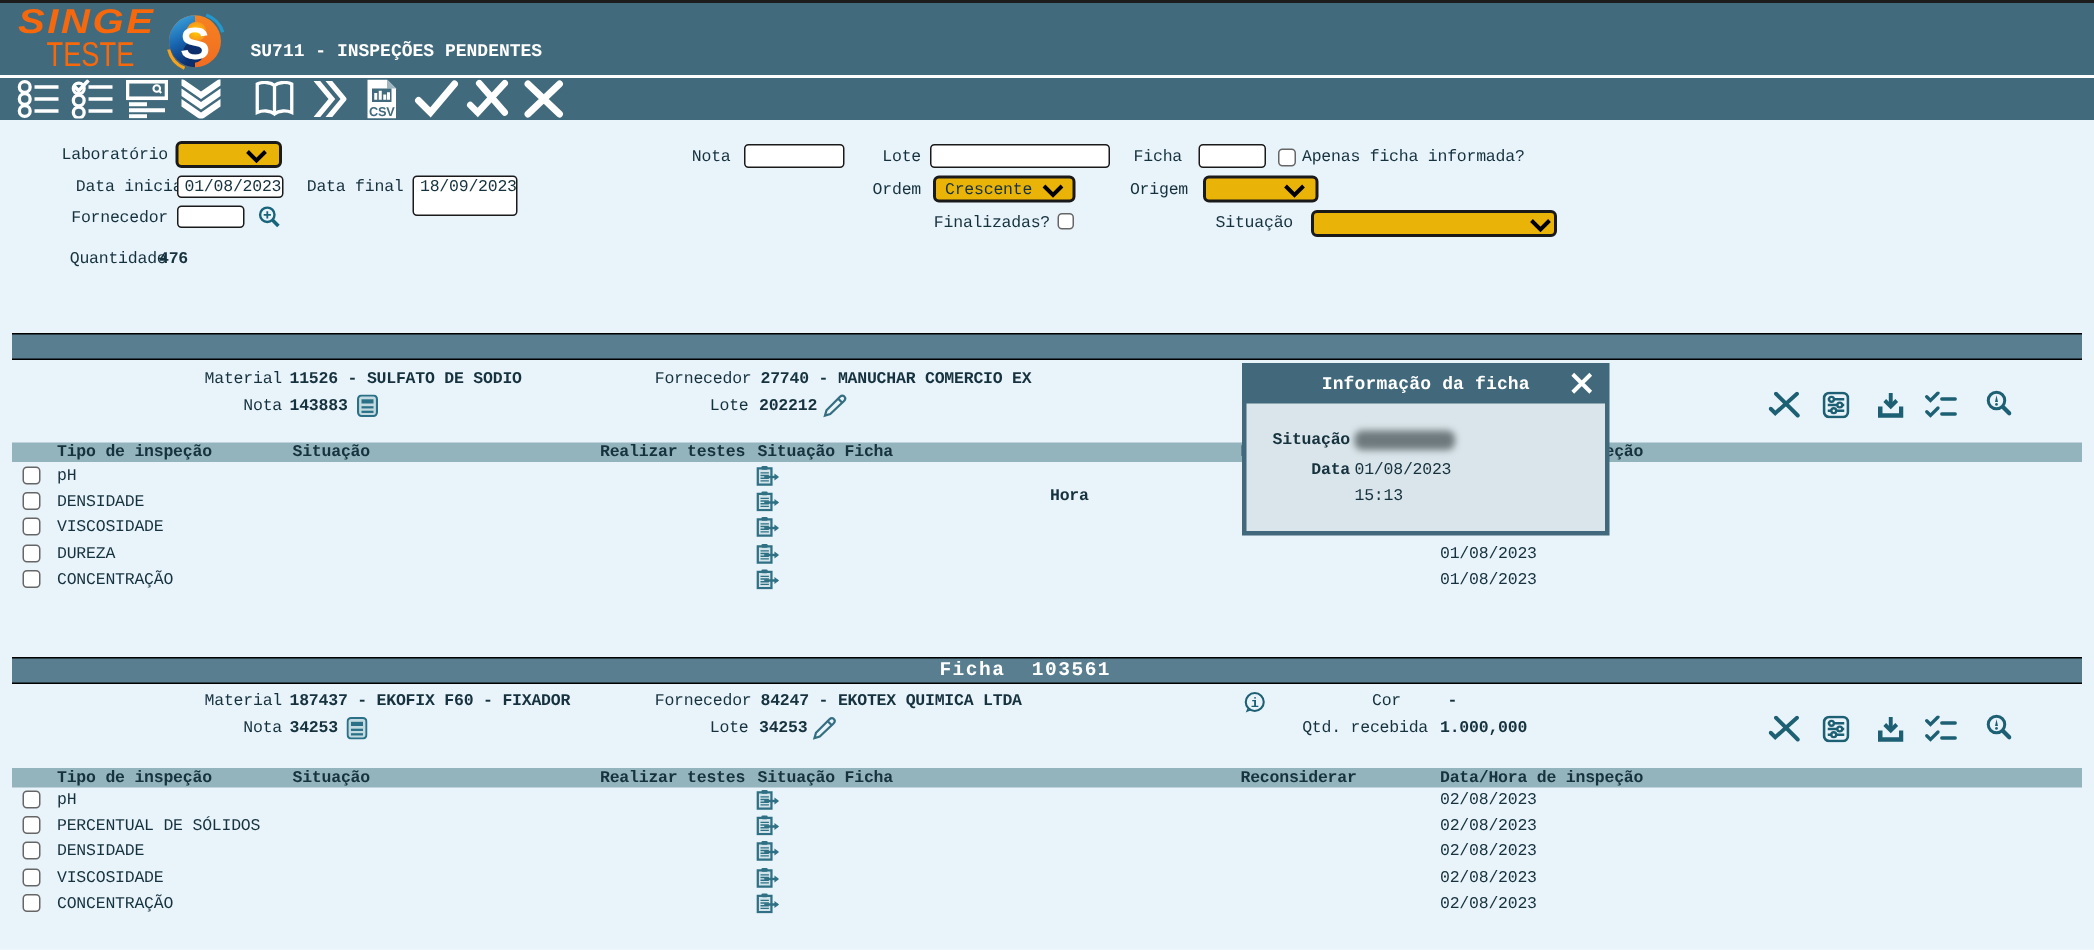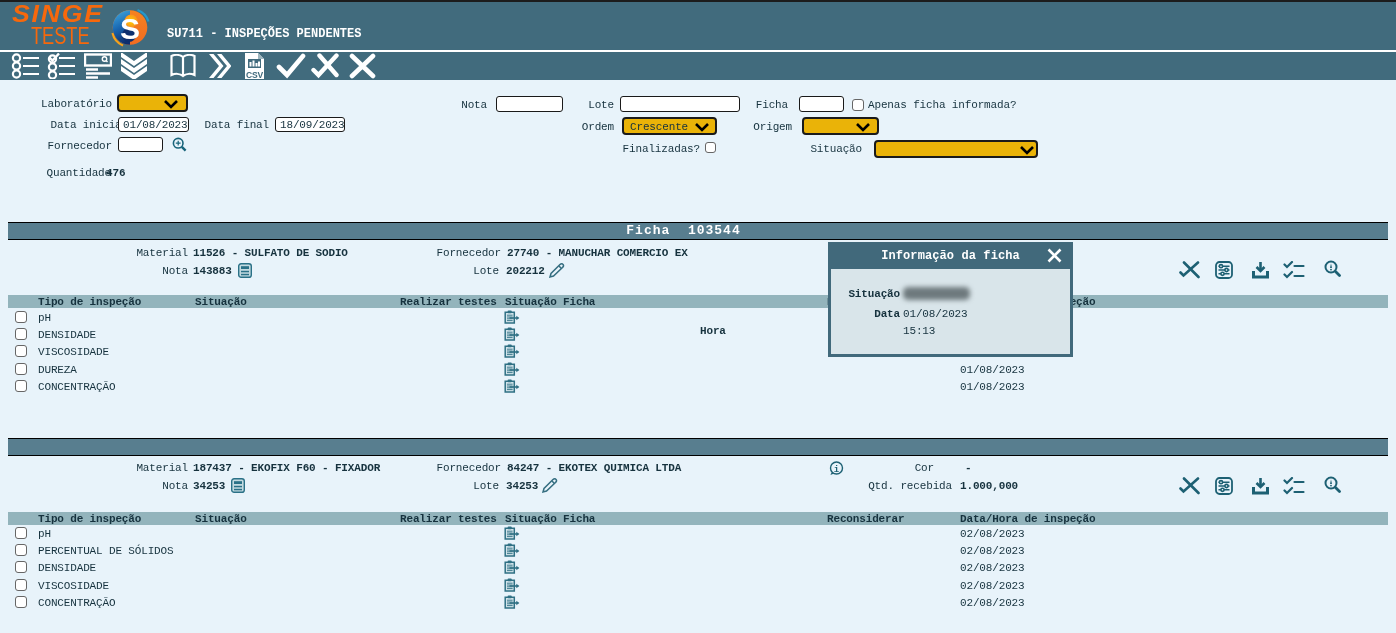--- a/index.html
+++ b/index.html
@@ -153,21 +153,21 @@
   <div class="abs r" style="top:99px;left:514px;width:100px">Lote</div>
   <div class="abs inp" style="top:96px;left:620px;width:120px;height:16px"></div>
   <div class="abs r" style="top:99px;left:688px;width:100px">Ficha</div>
   <div class="abs inp" style="top:96px;left:799px;width:45px;height:16px"></div>
   <div class="abs cb" style="top:99px;left:852px"></div>
   <div class="abs" style="top:99px;left:868px">Apenas ficha informada?</div>
 
   <div class="abs r" style="top:119px;left:16px;width:112px">Data inicial</div>
   <div class="abs inp" style="top:117px;left:118px;width:71px;height:15px;padding:1px 0 0 4px">01/08/2023</div>
   <div class="abs r" style="top:119px;left:169px;width:100px">Data final</div>
-  <div class="abs inp" style="top:117px;left:275px;width:70px;height:15px;padding:1px 0 4px 4px">18/09/2023</div>
+  <div class="abs inp" style="top:117px;left:275px;width:70px;height:27px;padding:1px 0 4px 4px">18/09/2023</div>
   <div class="abs r" style="top:121px;left:514px;width:100px">Ordem</div>
   <div class="abs sel" style="top:117px;left:622px;width:95px;height:18px;padding:2px 0 0 6px">Crescente</div>
   <svg class="abs" style="top:122px;left:694px" width="16" height="10" viewBox="0 0 16 10">
       <path d="M2 2 L8 8 L14 2" fill="none" stroke="#000" stroke-width="2.6"></path>
     </svg>
   <div class="abs r" style="top:121px;left:692px;width:100px">Origem</div>
   <div class="abs sel" style="top:117px;left:802px;width:77px;height:18px"></div>
   <svg class="abs" style="top:122px;left:855px" width="16" height="10" viewBox="0 0 16 10">
       <path d="M2 2 L8 8 L14 2" fill="none" stroke="#000" stroke-width="2.6"></path>
     </svg>
@@ -184,21 +184,20 @@
   <div class="abs r" style="top:143px;left:762px;width:100px">Situação</div>
   <div class="abs sel" style="top:140px;left:874px;width:164px;height:18px"></div>
   <svg class="abs" style="top:145px;left:1019px" width="16" height="10" viewBox="0 0 16 10">
       <path d="M2 2 L8 8 L14 2" fill="none" stroke="#000" stroke-width="2.6"></path>
     </svg>
 
   <div class="abs r" style="top:167px;left:0;width:111px">Quantidade</div>
   <div class="abs b" style="top:167px;left:106px">476</div>
 
   <div class="abs fbar" style="top:222px"></div>
-  <div class="abs b w" style="top:224px;left:8px;width:1351px;text-align:center;font-size:13px;line-height:13px;letter-spacing:1px">Ficha&nbsp;&nbsp;103544</div>
   <div class="abs r" style="top:247px;left:0;width:188px">Material</div>
   <div class="abs b" style="top:247px;left:193px">11526 - SULFATO DE SODIO</div>
   <div class="abs r" style="top:247px;left:301px;width:200px">Fornecedor</div>
   <div class="abs b" style="top:247px;left:507px">27740 - MANUCHAR COMERCIO EX</div>
   <div class="abs r" style="top:265px;left:0;width:188px">Nota</div>
   <div class="abs b" style="top:265px;left:193px">143883</div>
   <svg class="abs" style="top:263px;left:238px" width="14" height="15" viewBox="0 0 14 15">
     <rect x="0.7" y="0.7" width="12.6" height="13.6" rx="2.4" fill="#c3dae0" stroke="#2a7187" stroke-width="1.4"></rect>
     <rect x="3" y="3.2" width="8" height="2.8" fill="#2a7187"></rect>
     <rect x="3" y="7.8" width="8" height="1.5" fill="#2a7187"></rect>
@@ -305,20 +304,21 @@
         <path d="M1.2 2.2 H10.3 V13 H1.2 Z" fill="#d3e4ea" stroke="#2f7084" stroke-width="1.5"></path>
         <rect x="3.6" y="0.6" width="4.2" height="2.6" rx="0.9" fill="#2f7084"></rect>
         <path d="M3 5.2 H8.6 M3 7 H8.6 M3 8.8 H8.6 M3 10.6 H8.6" stroke="#2f7084" stroke-width="0.9"></path>
         <path d="M5.5 8 H14.2" fill="none" stroke="#2f7084" stroke-width="1.6"></path>
         <path d="M12.3 5.7 L15.4 8 L12.3 10.3 Z" fill="#2f7084"></path>
       </svg>
       <div class="abs" style="top:381px;left:960px">01/08/2023</div>
     </div>
 
   <div class="abs fbar" style="top:438px"></div>
+  <div class="abs b w" style="top:440px;left:8px;width:1351px;text-align:center;font-size:13px;line-height:13px;letter-spacing:1px">Ficha&nbsp;&nbsp;103561</div>
   <div class="abs r" style="top:462px;left:0;width:188px">Material</div>
   <div class="abs b" style="top:462px;left:193px">187437 - EKOFIX F60 - FIXADOR</div>
   <div class="abs r" style="top:462px;left:301px;width:200px">Fornecedor</div>
   <div class="abs b" style="top:462px;left:507px">84247 - EKOTEX QUIMICA LTDA</div>
   <svg class="abs" style="top:461px;left:829px" width="15" height="15" viewBox="0 0 15 15">
     <circle cx="7.5" cy="7" r="6" fill="none" stroke="#1d6073" stroke-width="1.4"></circle>
     <path d="M2.5 11.5 L1.5 14 L5 12.5" fill="#1d6073" stroke="none"></path>
     <text x="7.5" y="10.5" font-size="9" font-weight="bold" font-family="Liberation Mono" text-anchor="middle" fill="#1d6073">i</text>
   </svg>
   <div class="abs r" style="top:462px;left:834px;width:100px">Cor</div>

